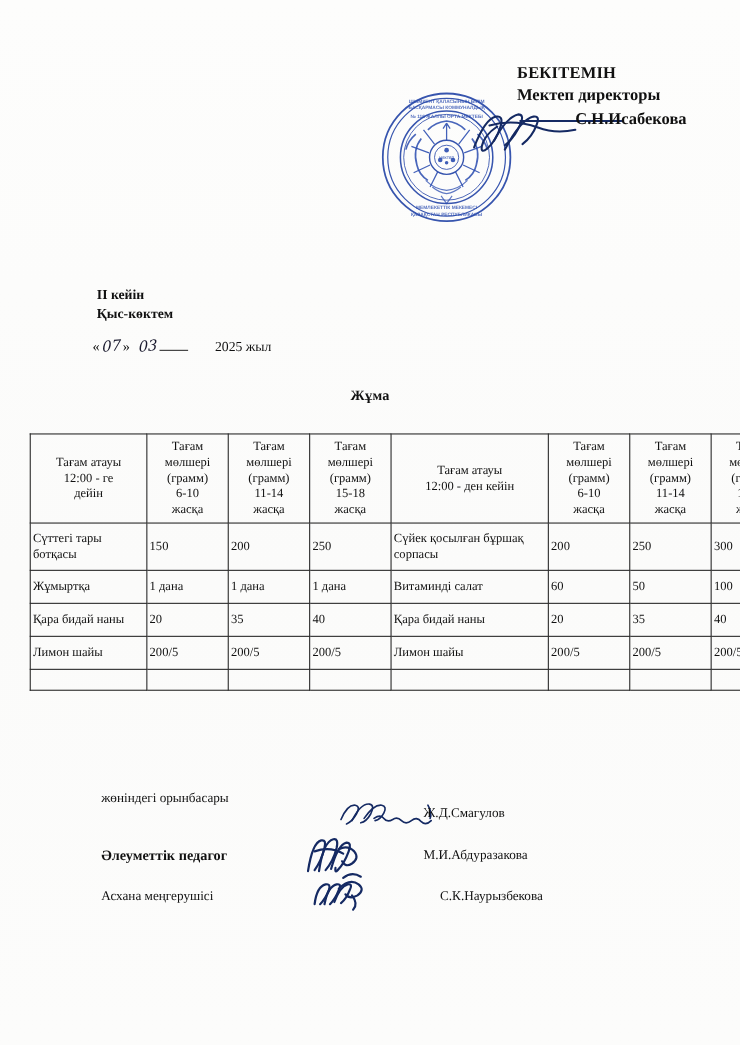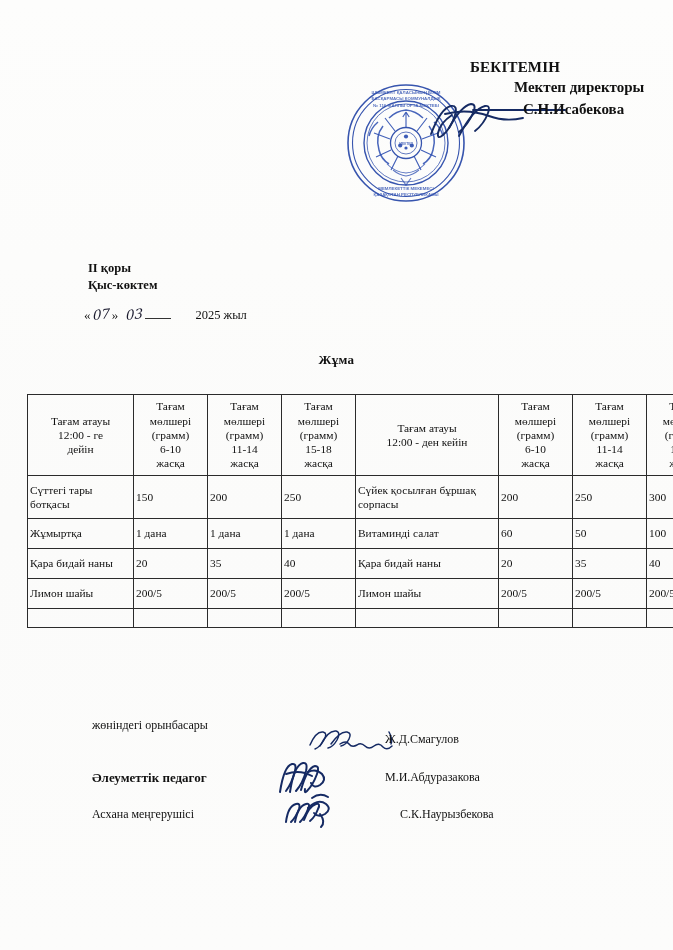--- a/index.html
+++ b/index.html
@@ -49,21 +49,20 @@
     white-space: nowrap;
   }
   .approval-role {
     position: absolute;
     left: 470px;
     top: 38px;
     font-weight: bold;
     font-size: 15px;
     line-height: 19px;
     white-space: nowrap;
-    margin-left: 44px;
   }
   .approval-name {
     position: absolute;
     left: 523px;
     top: 60px;
     font-weight: bold;
     font-size: 15px;
     line-height: 19px;
     white-space: nowrap;
   }
@@ -241,21 +240,21 @@
       </g>
     </svg>
 
     <div class="approval-text">БЕКІТЕМІН</div>
     <div class="approval-role">Мектеп директоры</div>
     <div class="approval-name">С.Н.Исабекова</div>
   </div>
 
 
   <div class="meta">
-    <span class="week">II қоры</span>
+    <span class="week">II кейін</span>
     <span class="season">Қыс-көктем</span>
   </div>
 
   <div class="date-row">
     <span class="q">«</span>
     <span class="hand">07</span>
     <span class="q">»</span>
     <span class="hand" style="margin-left:6px;">03</span>
     <span class="date-blank"></span>
     <span class="date-year">2025 жыл</span>

